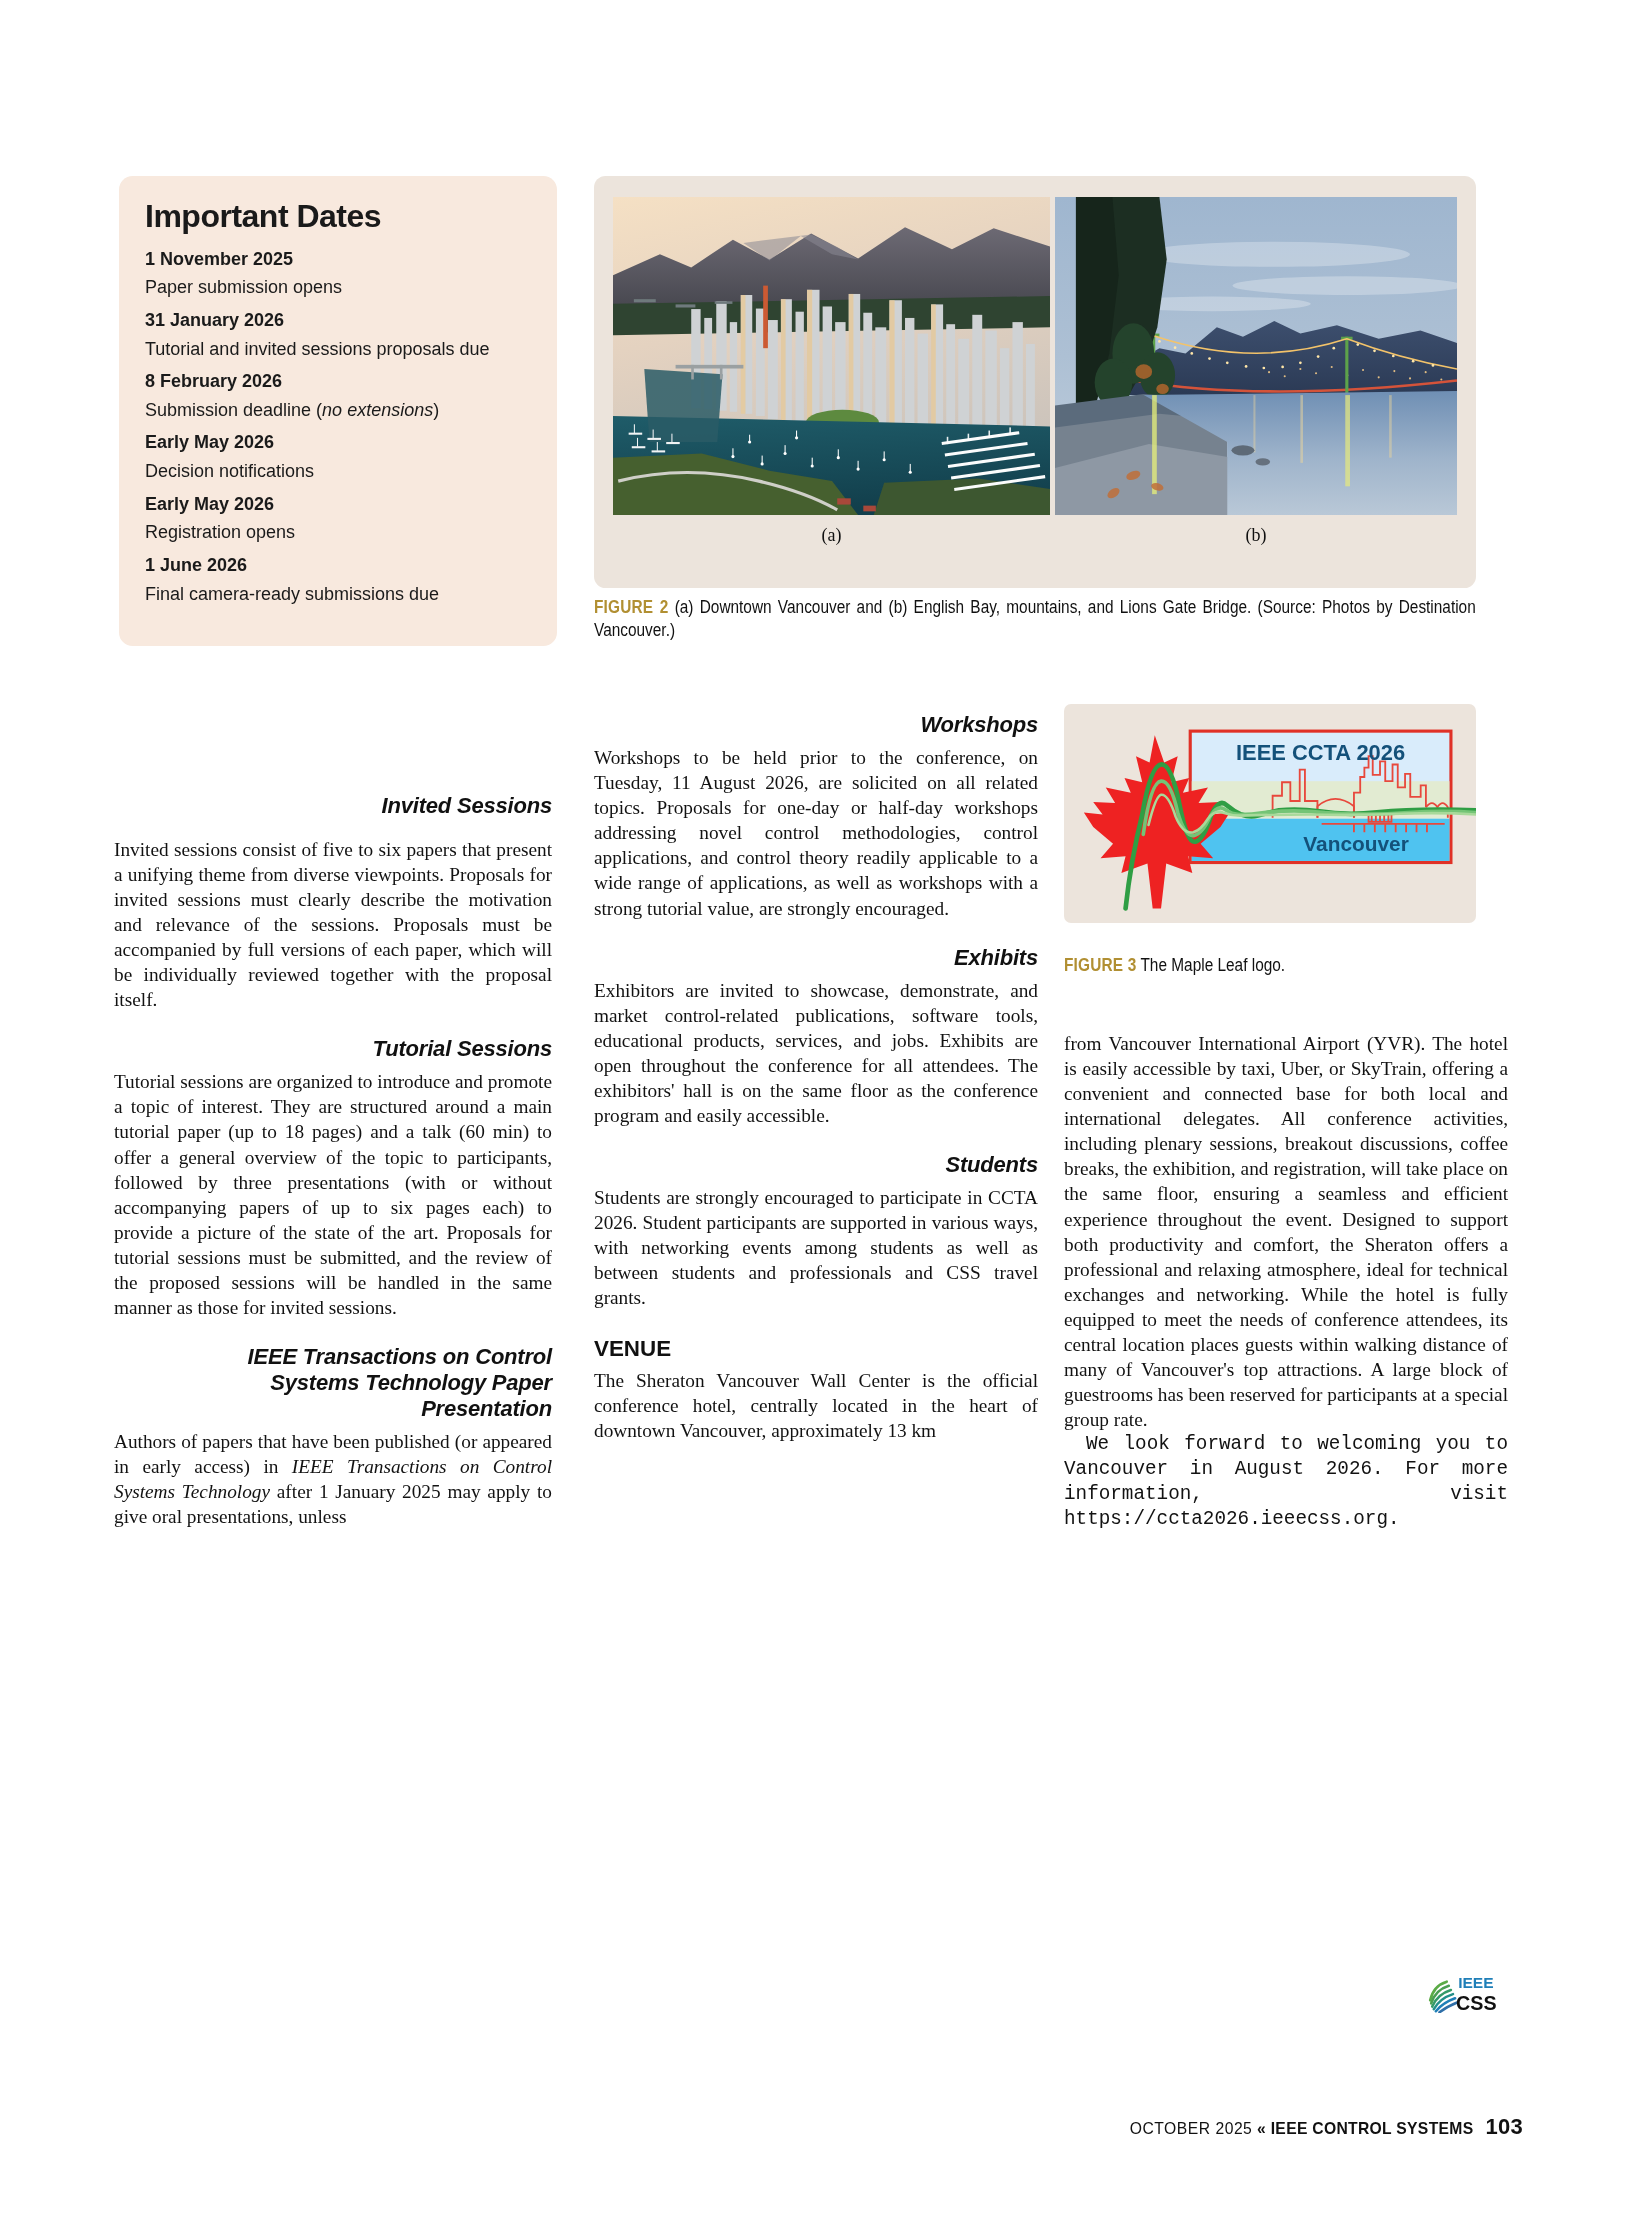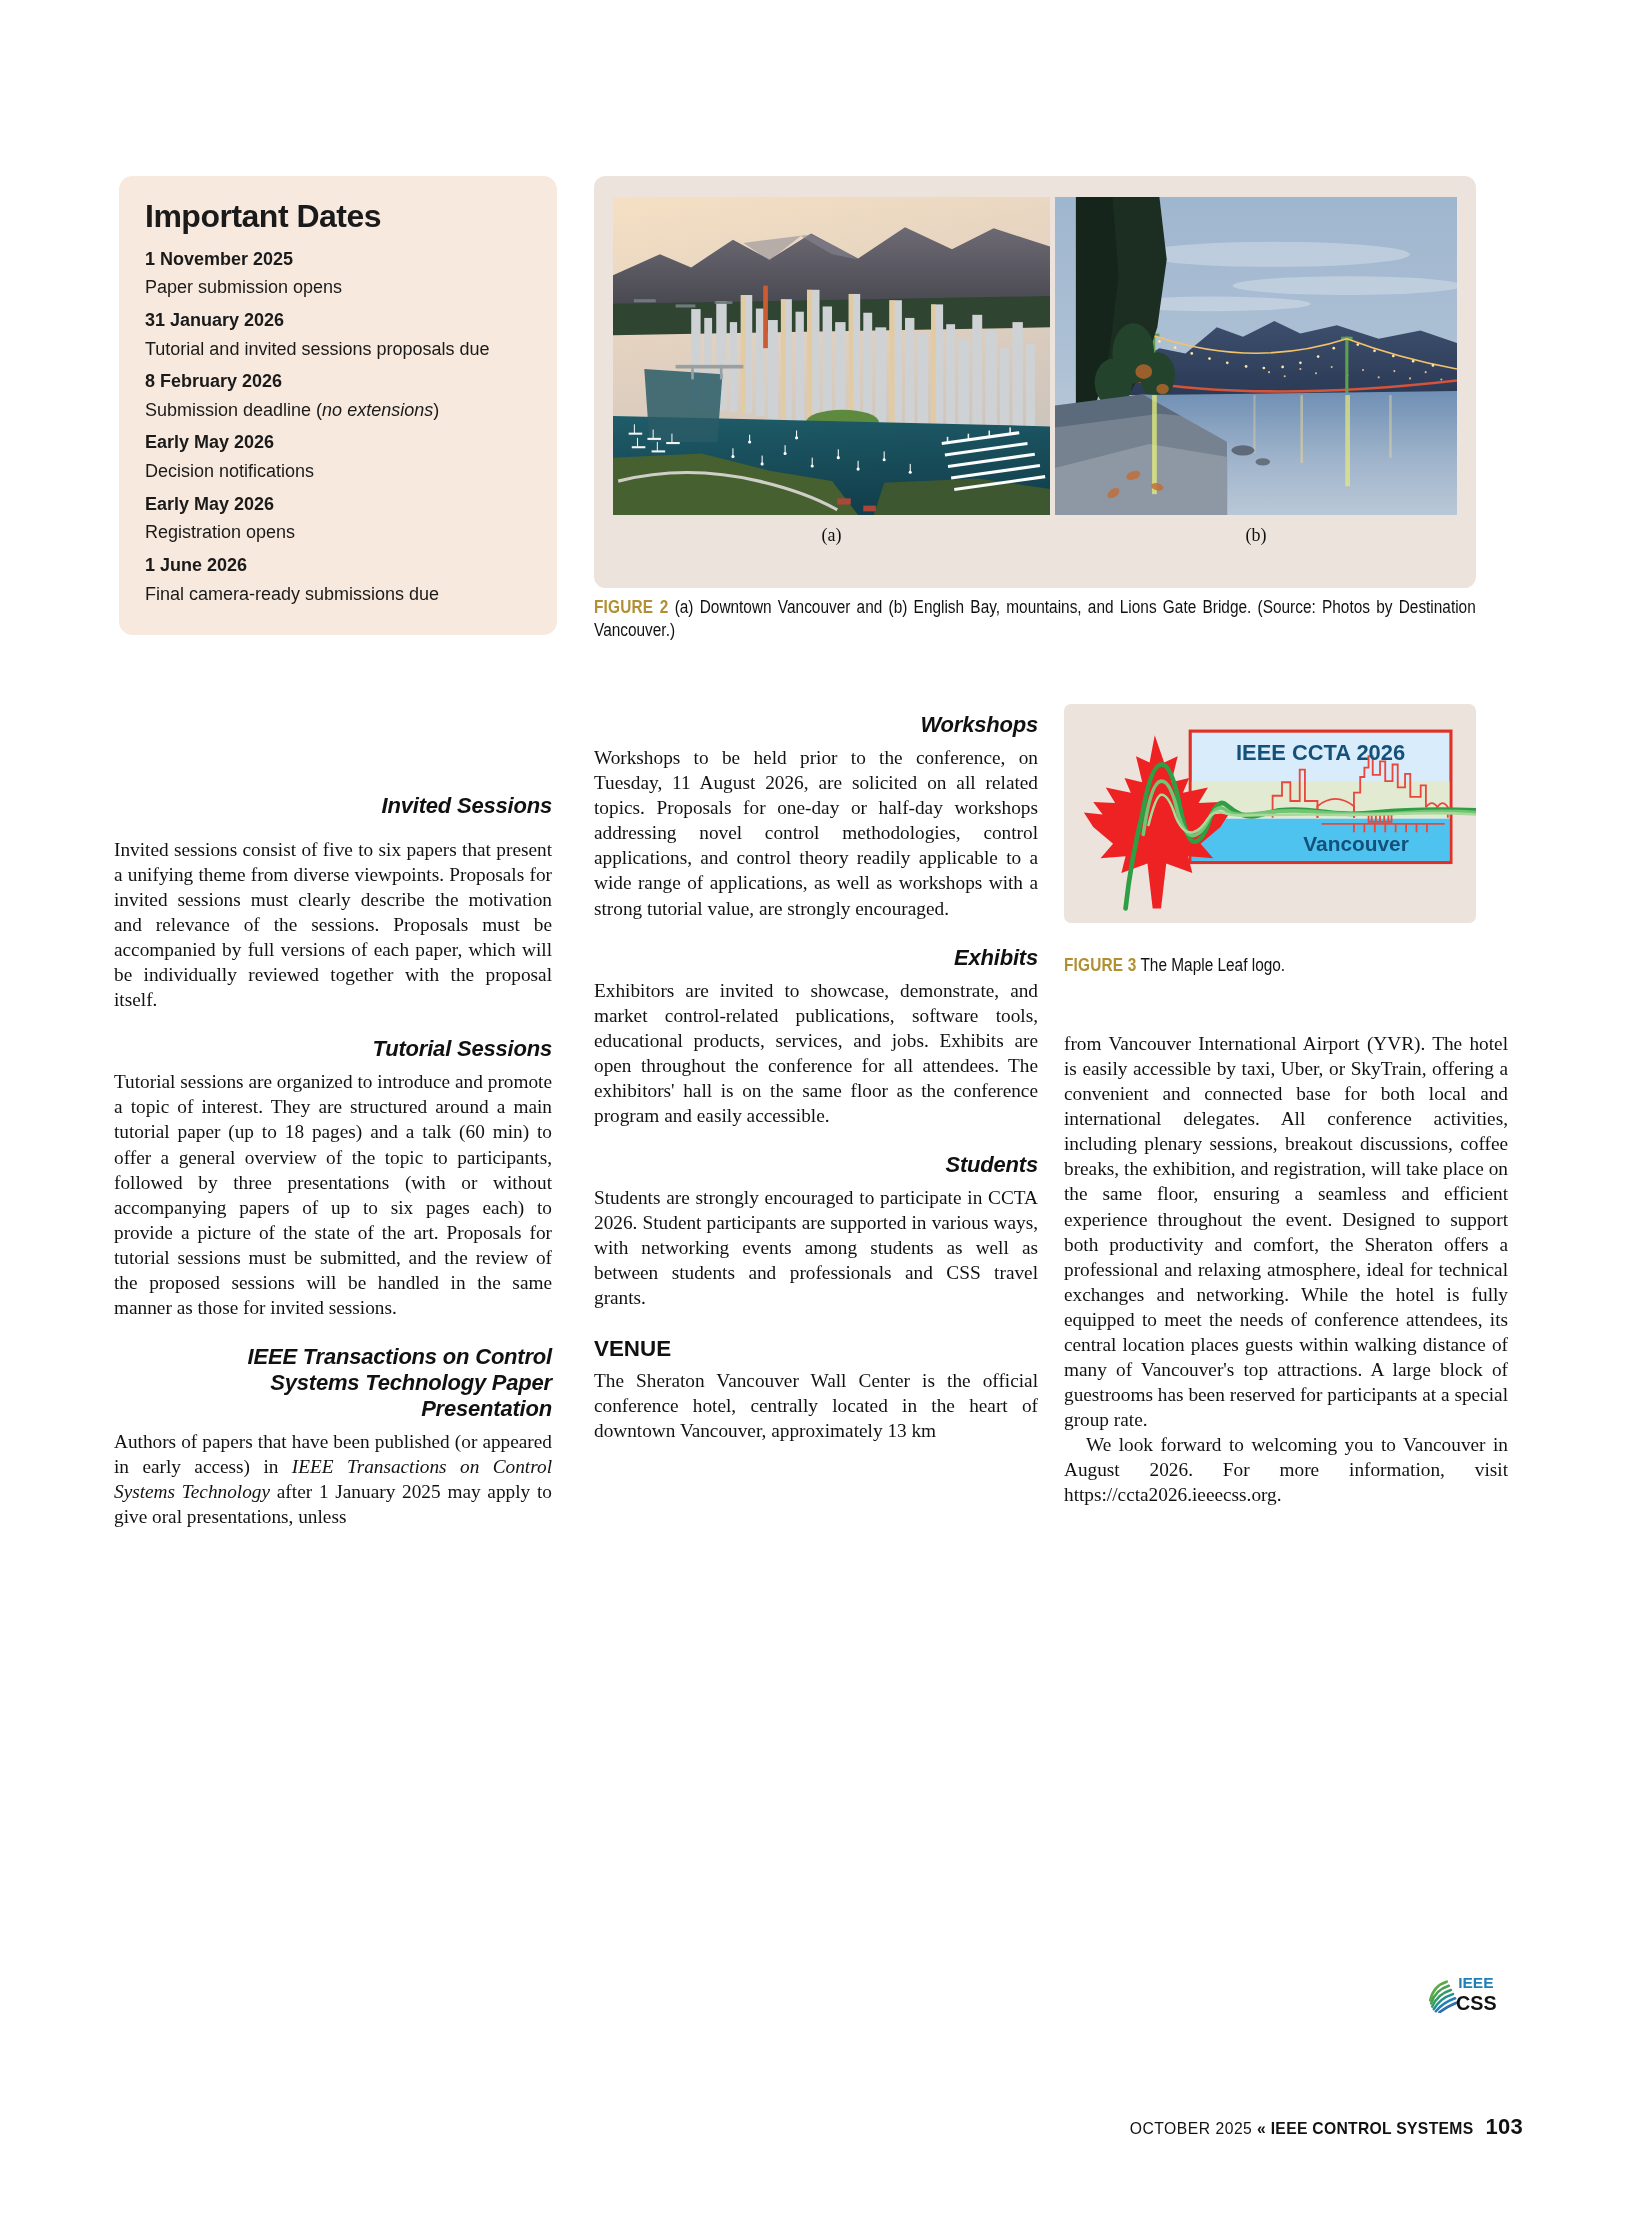--- a/index.html
+++ b/index.html
@@ -16,21 +16,21 @@
     box-sizing:border-box;
   }
 
   
   .dates-box{
     position:absolute;
     left:119px;top:176px;
     width:438px;
     background:#f8e9de;
     border-radius:13.6px;
-    padding:24px 26px 29px 26px;
+    padding:24px 26px 40px 26px;
     box-sizing:border-box;
   }
   .dates-title{
     font-family:"Liberation Sans", sans-serif;
     font-weight:bold;
     font-size:32px;
     letter-spacing:-0.5px;
     color:#1a1a1a;
     margin:0 0 15.7px 0;
     line-height:1.0;
@@ -89,21 +89,21 @@
     line-height:1.15;
     color:#111;
     margin:25px 0 6.3px 0;
     text-align:left;
     letter-spacing:0px;
   }
   p.body{
     margin:0 0 0 0;
     text-indent:0;
   }
-  p.body + p.body{ text-indent:22px; margin-top:0; }
+  p.body + p.body{ text-indent:22px; margin-top:0;font-family:Liberation Mono, monospace; }
   p.gap{margin-top:18px;}
   .it{font-style:italic;}
 
   
   .fig2-box{
     position:absolute;
     left:594px;top:176px;
     width:882px;height:412px;
     background:#ece4dc;
     border-radius:11.5px;

